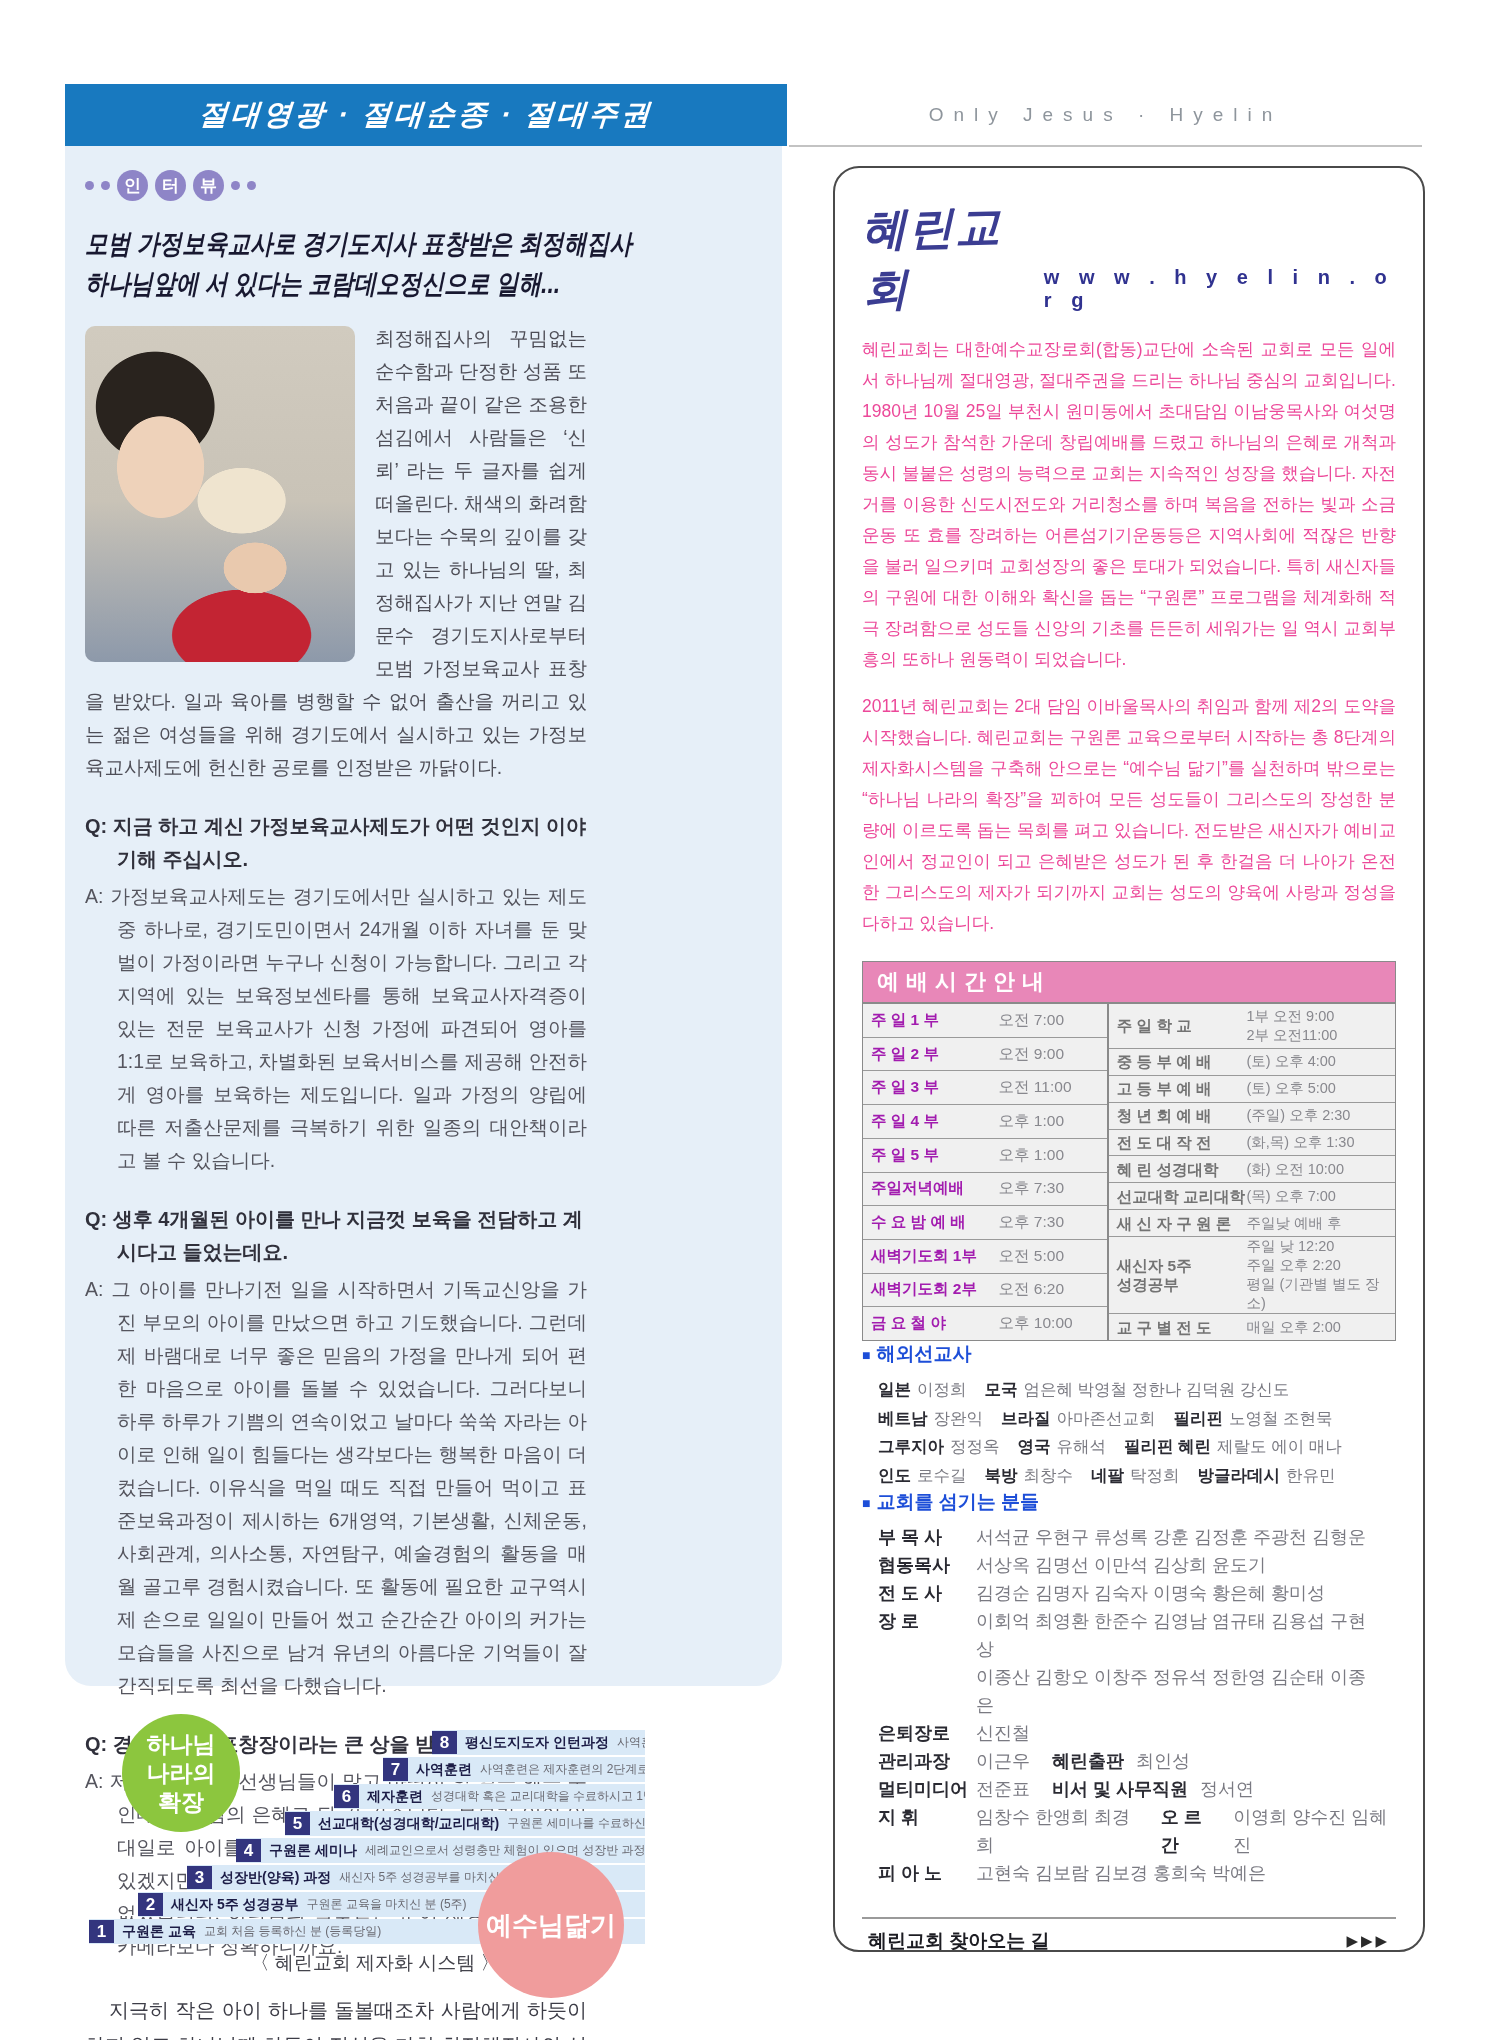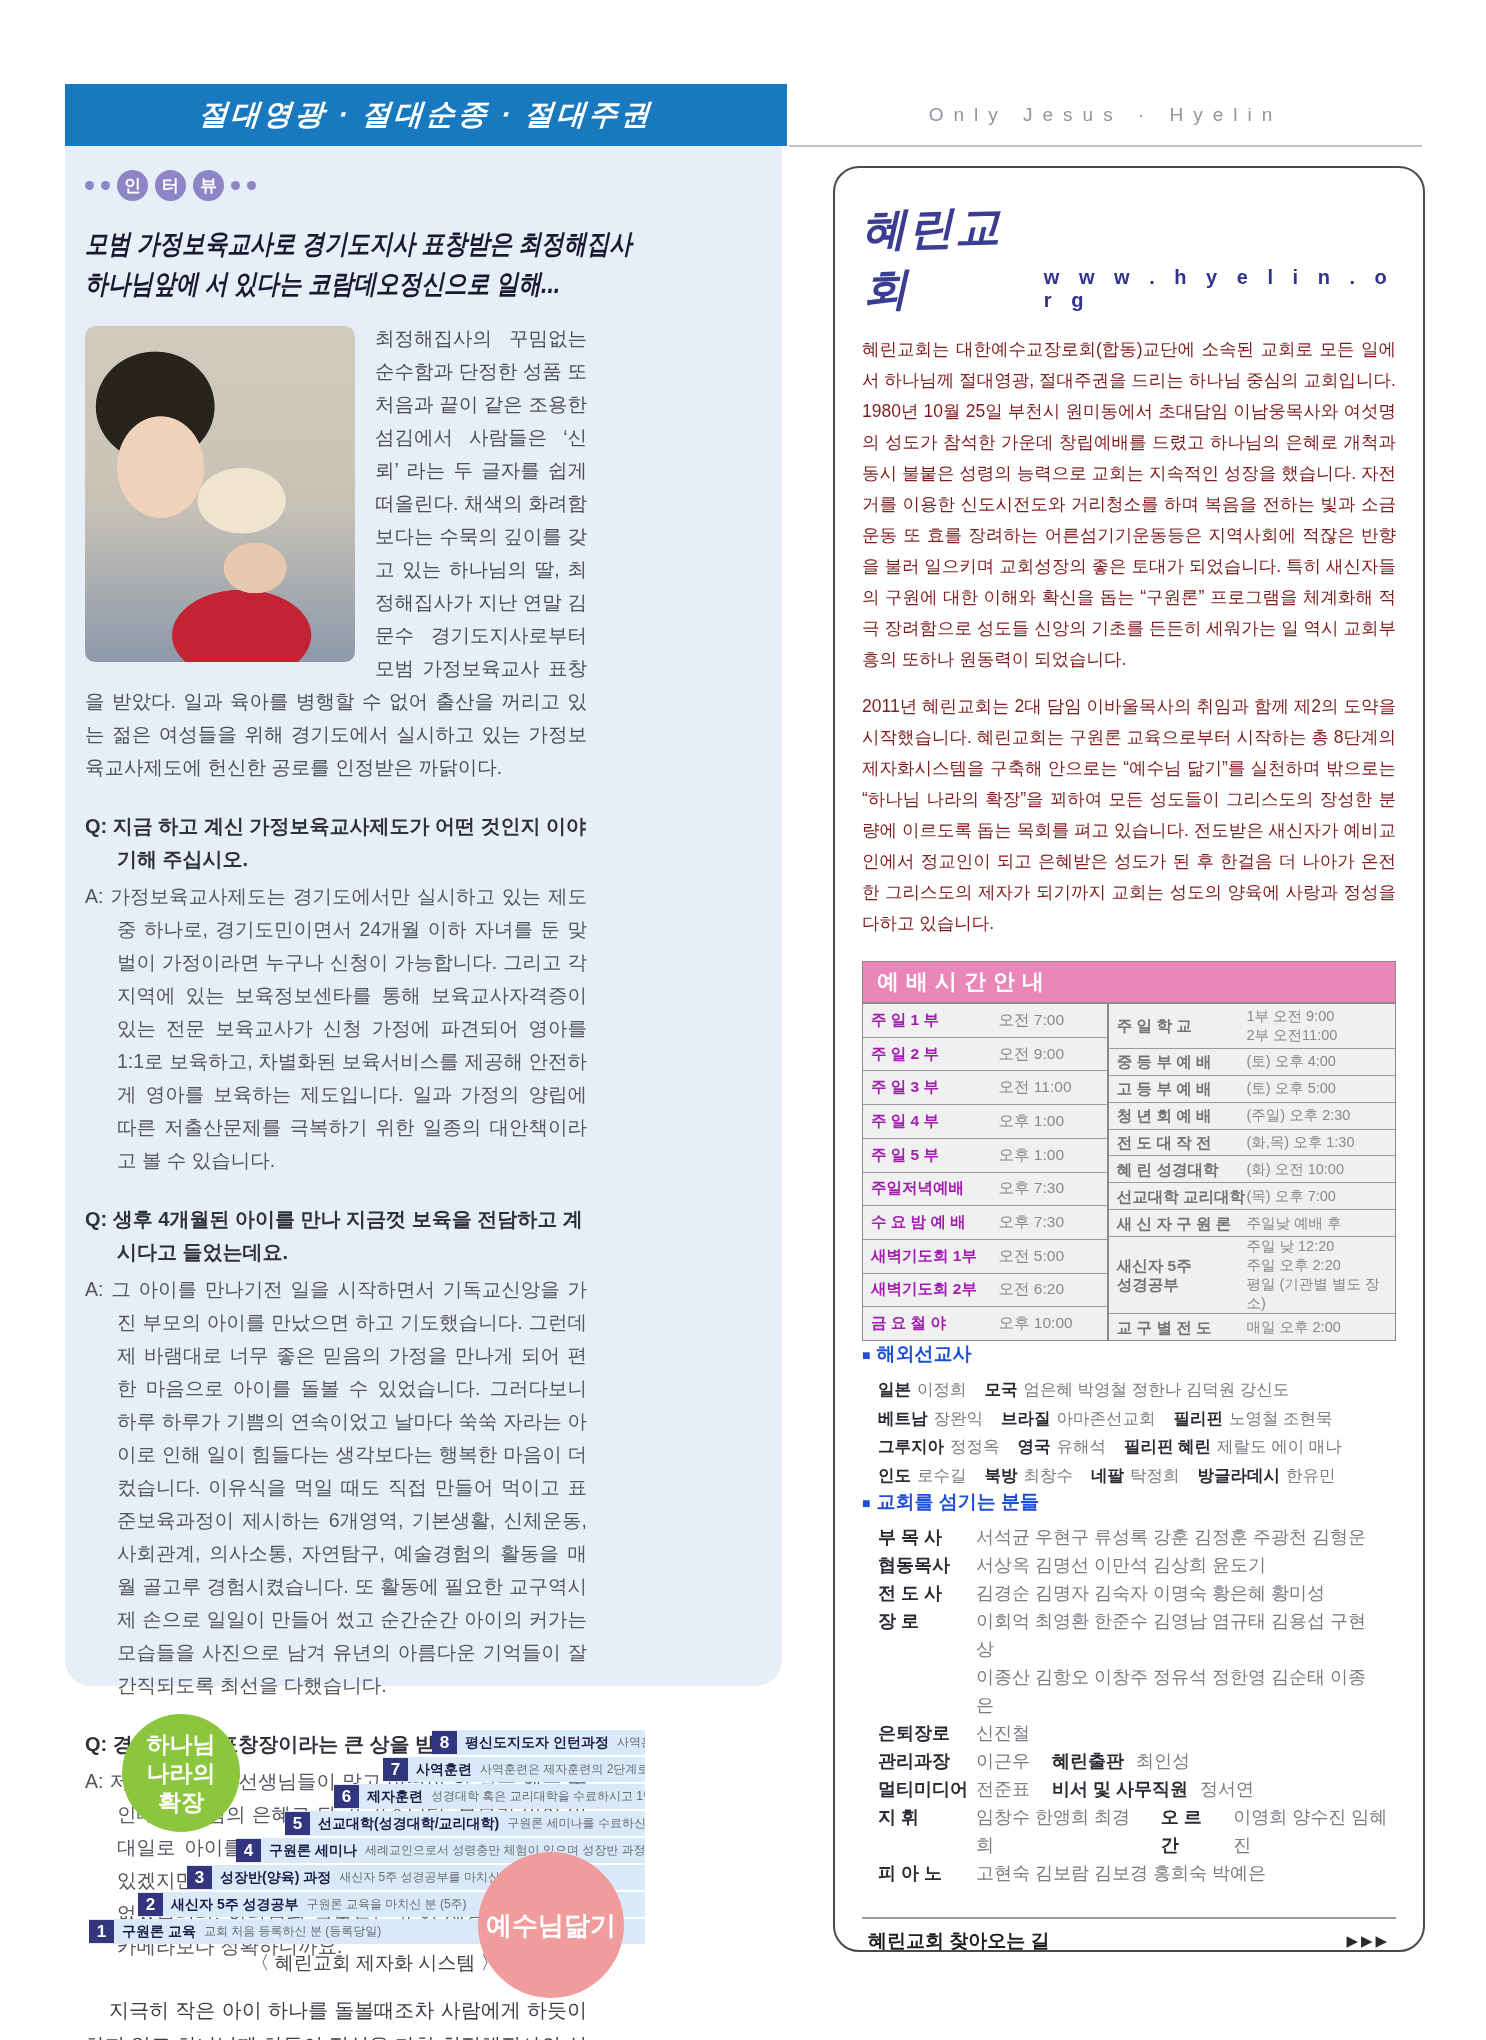--- a/index.html
+++ b/index.html
@@ -54,21 +54,21 @@
   .step-desc{font-size:12px;color:#6a6a72;}
   .diag-caption{position:absolute;left:110px;top:250px;width:400px;text-align:center;
         font-size:19px;color:#44444c;}
   
   .right-box{position:absolute;left:833px;top:166px;width:592px;height:1786px;border:2px solid #4a4a4a;
         border-radius:26px;box-sizing:border-box;padding:26px 27px 0 27px;overflow:hidden;}
   .logo-row{display:flex;align-items:flex-end;gap:20px;margin-top:4px;}
   .logo{font-size:45px;font-weight:bold;font-style:italic;color:#3b3d92;transform:rotate(-1.5deg);
         letter-spacing:2px;}
   .url{font-size:20px;font-weight:bold;letter-spacing:7px;color:#303290;padding-bottom:6px;}
-  .cpara{margin-top:16px;font-size:17.5px;line-height:31px;color:#7f1d1d;text-align:justify;white-space:pre-line;}
+  .cpara{margin-top:16px;font-size:17.5px;line-height:31px;color:#ec4899;text-align:justify;white-space:pre-line;}
   
   .wwrap{margin-top:22px;border:1px solid #8a8a8a;}
   .wheader{background:#e887b8;color:#fff;font-size:22px;font-weight:bold;letter-spacing:7px;
         padding:5px 14px;border-bottom:2px solid #8a8a8a;}
   .wtable{display:flex;height:336px;}
   .wcol{display:flex;flex-direction:column;}
   .wcol.left{width:46%;border-right:2px solid #8a8a8a;}
   .wcol.rightc{width:54%;}
   .wrow{flex:1;display:flex;align-items:center;background:#f0f0f0;border-bottom:1px solid #9a9a9a;
         padding:0 8px;box-sizing:border-box;}

